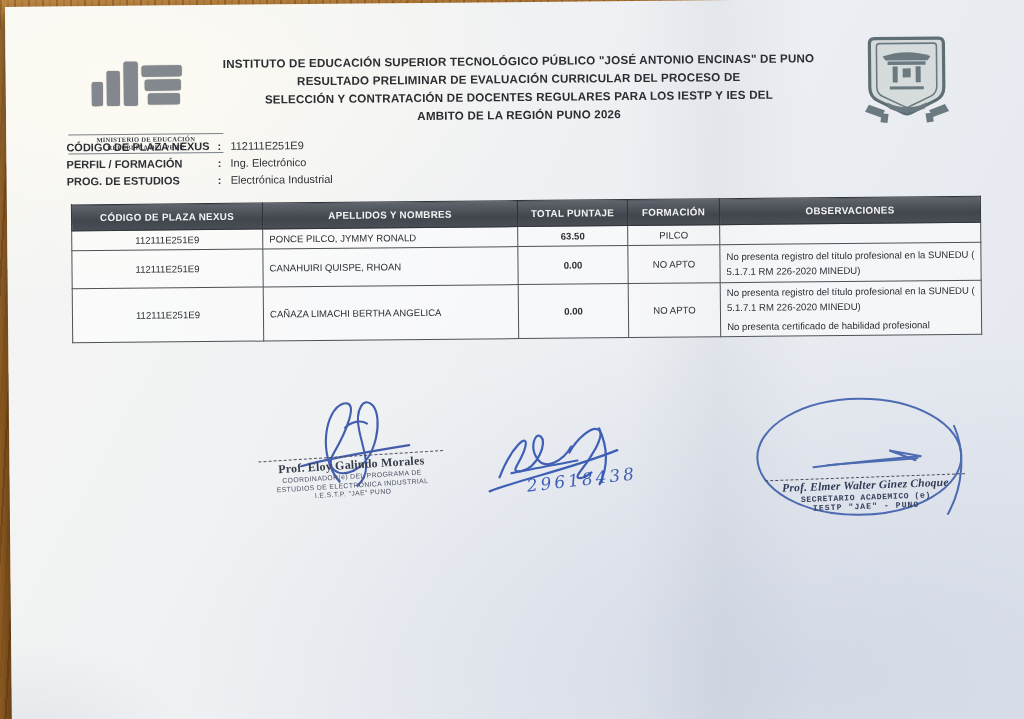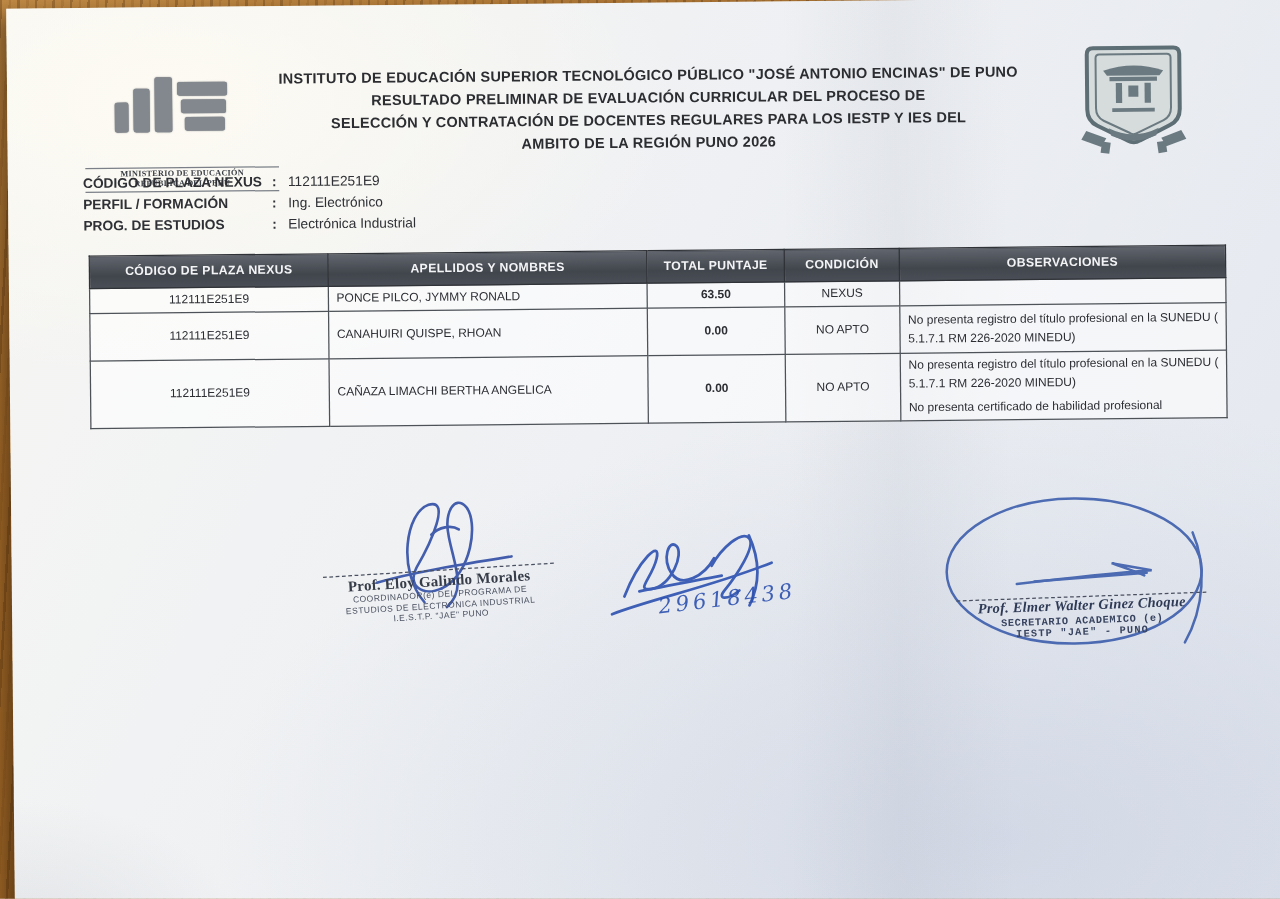--- a/index.html
+++ b/index.html
@@ -140,30 +140,30 @@
         <col class="c2">
         <col class="c3">
         <col class="c4">
         <col class="c5">
       </colgroup>
     <thead>
       <tr>
         <th>CÓDIGO DE PLAZA NEXUS</th>
         <th>APELLIDOS Y NOMBRES</th>
         <th>TOTAL PUNTAJE</th>
-        <th>CONDICIÓN</th>
+        <th>FORMACIÓN</th>
         <th>OBSERVACIONES</th>
       </tr>
     </thead>
     <tbody>
       <tr class="r1">
         <td class="center">112111E251E9</td>
         <td>PONCE PILCO, JYMMY RONALD</td>
         <td class="center bold">63.50</td>
-        <td class="center">NEXUS</td>
+        <td class="center">PILCO</td>
         <td class="obs"></td>
       </tr>
       <tr class="r2">
         <td class="center">112111E251E9</td>
         <td>CANAHUIRI QUISPE, RHOAN</td>
         <td class="center bold">0.00</td>
         <td class="center">NO APTO</td>
         <td class="obs">
           <div>No presenta registro del título profesional en la SUNEDU (</div>
           <div>5.1.7.1 RM 226-2020 MINEDU)</div>

